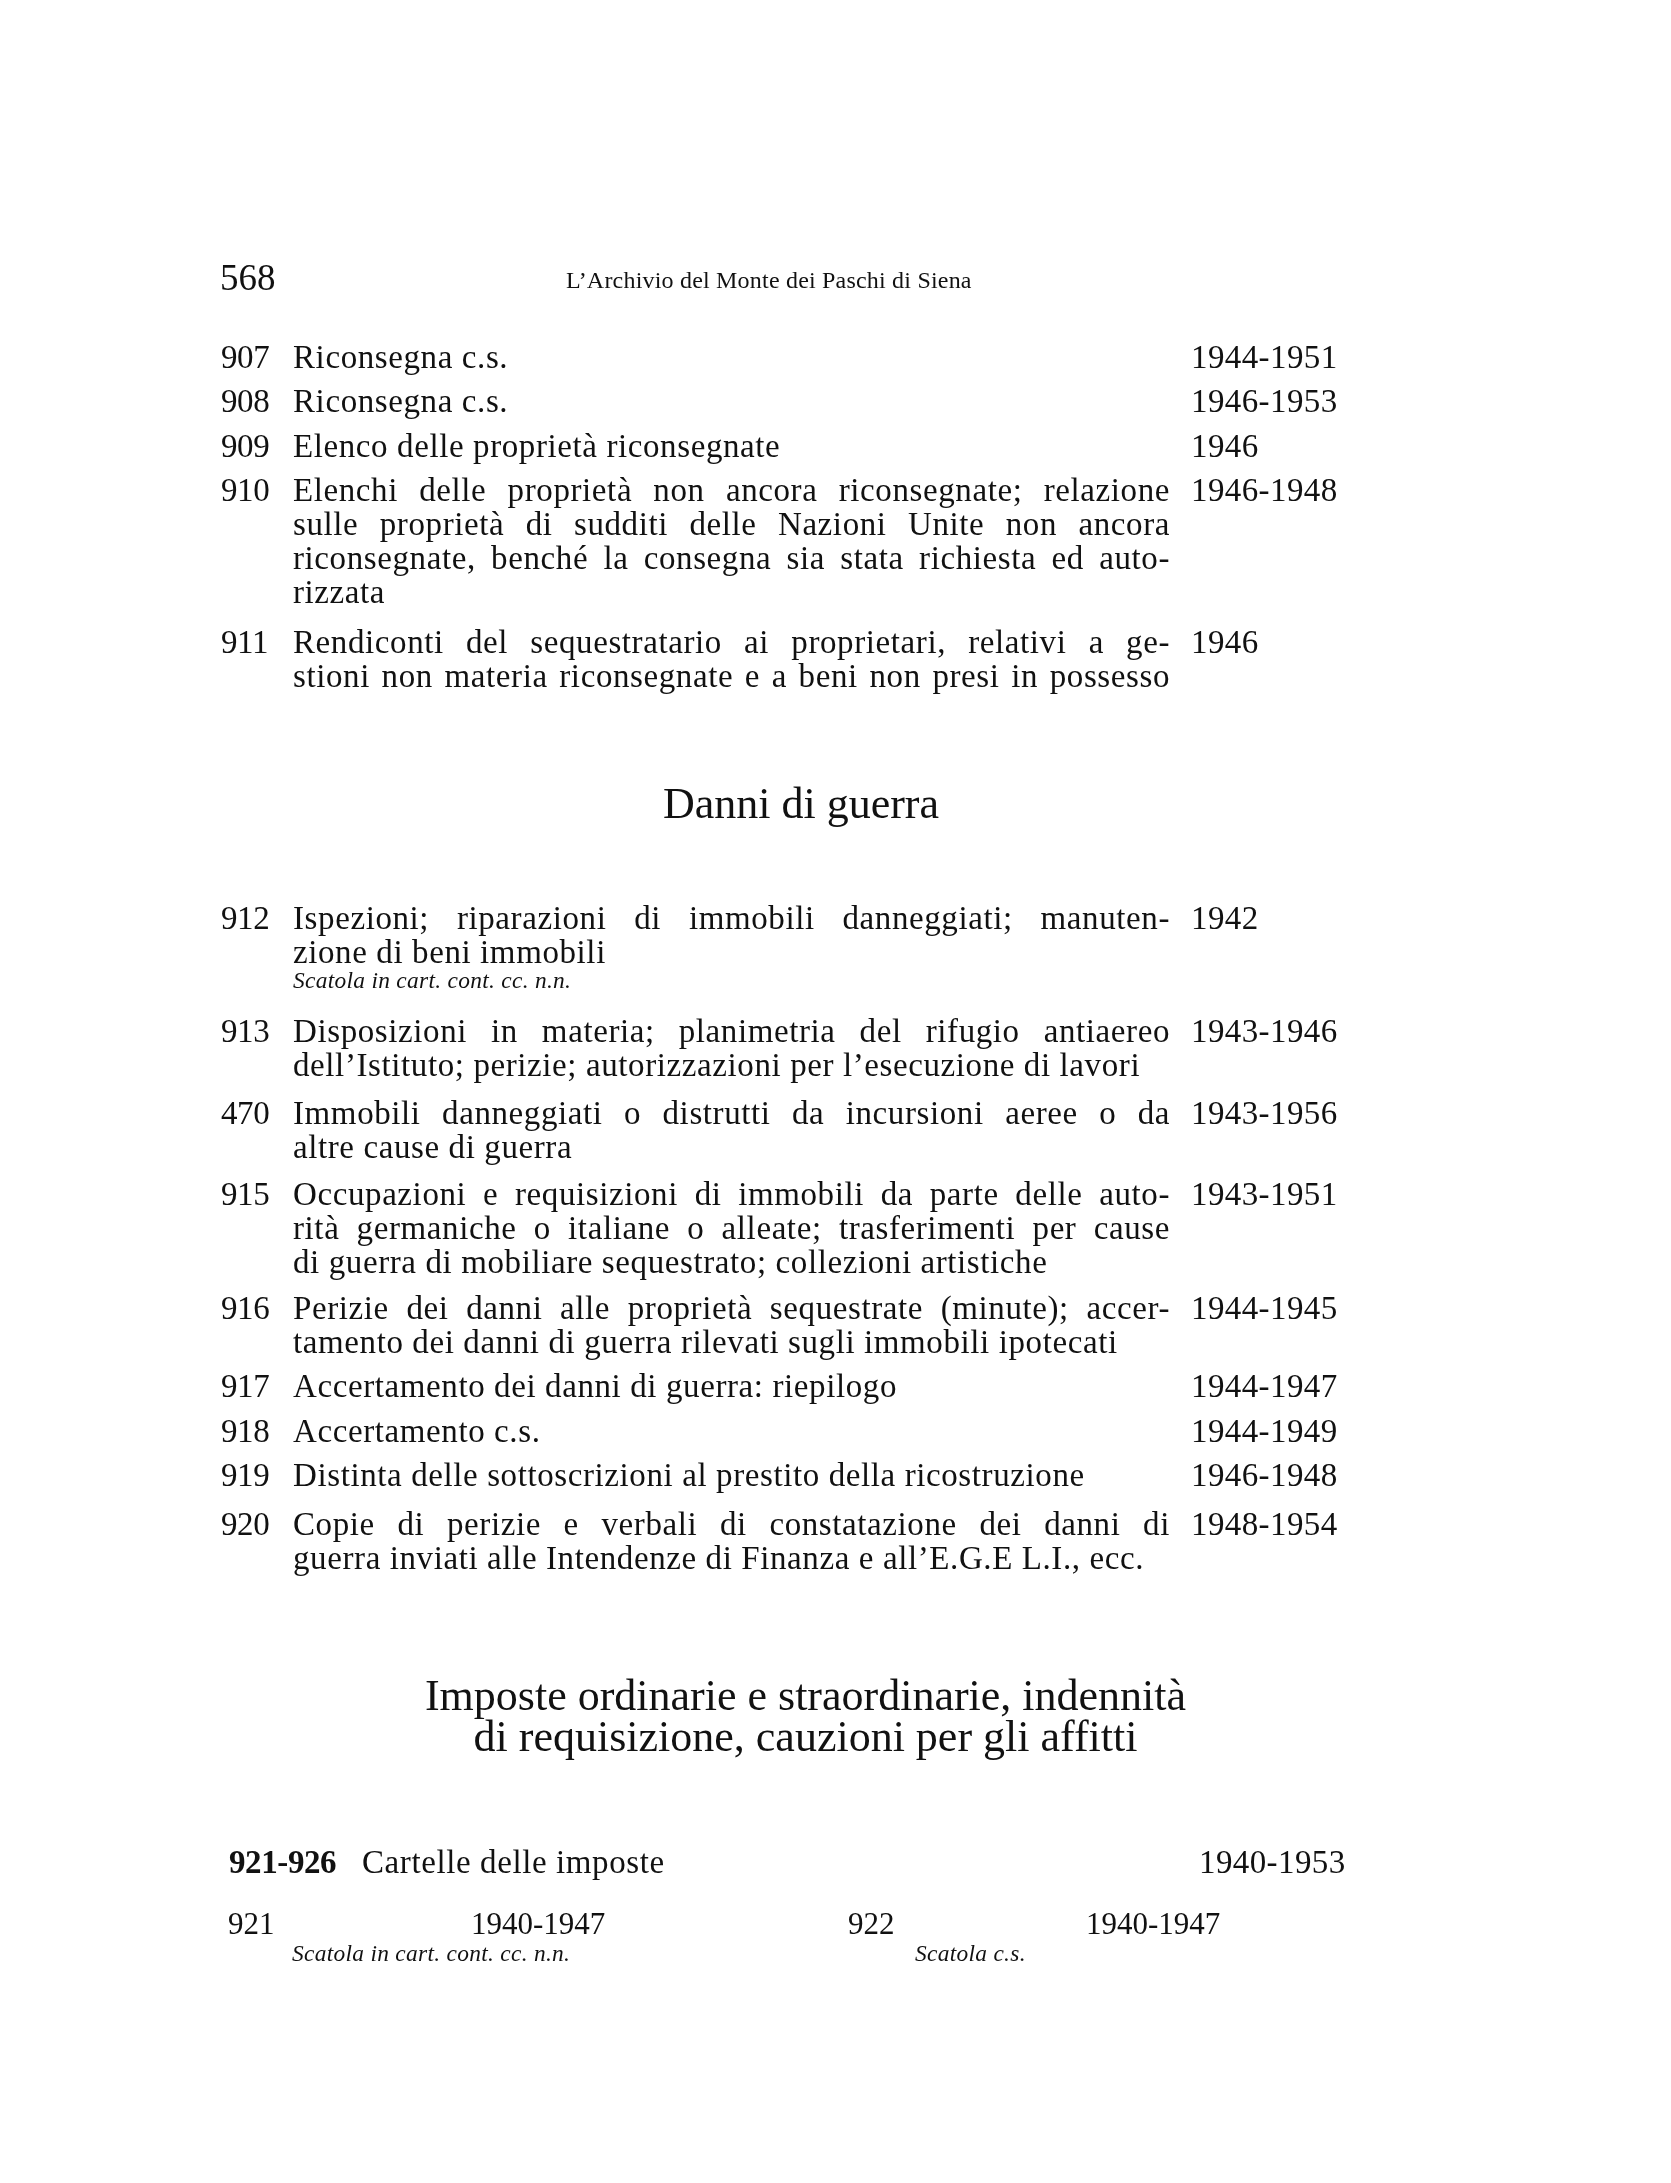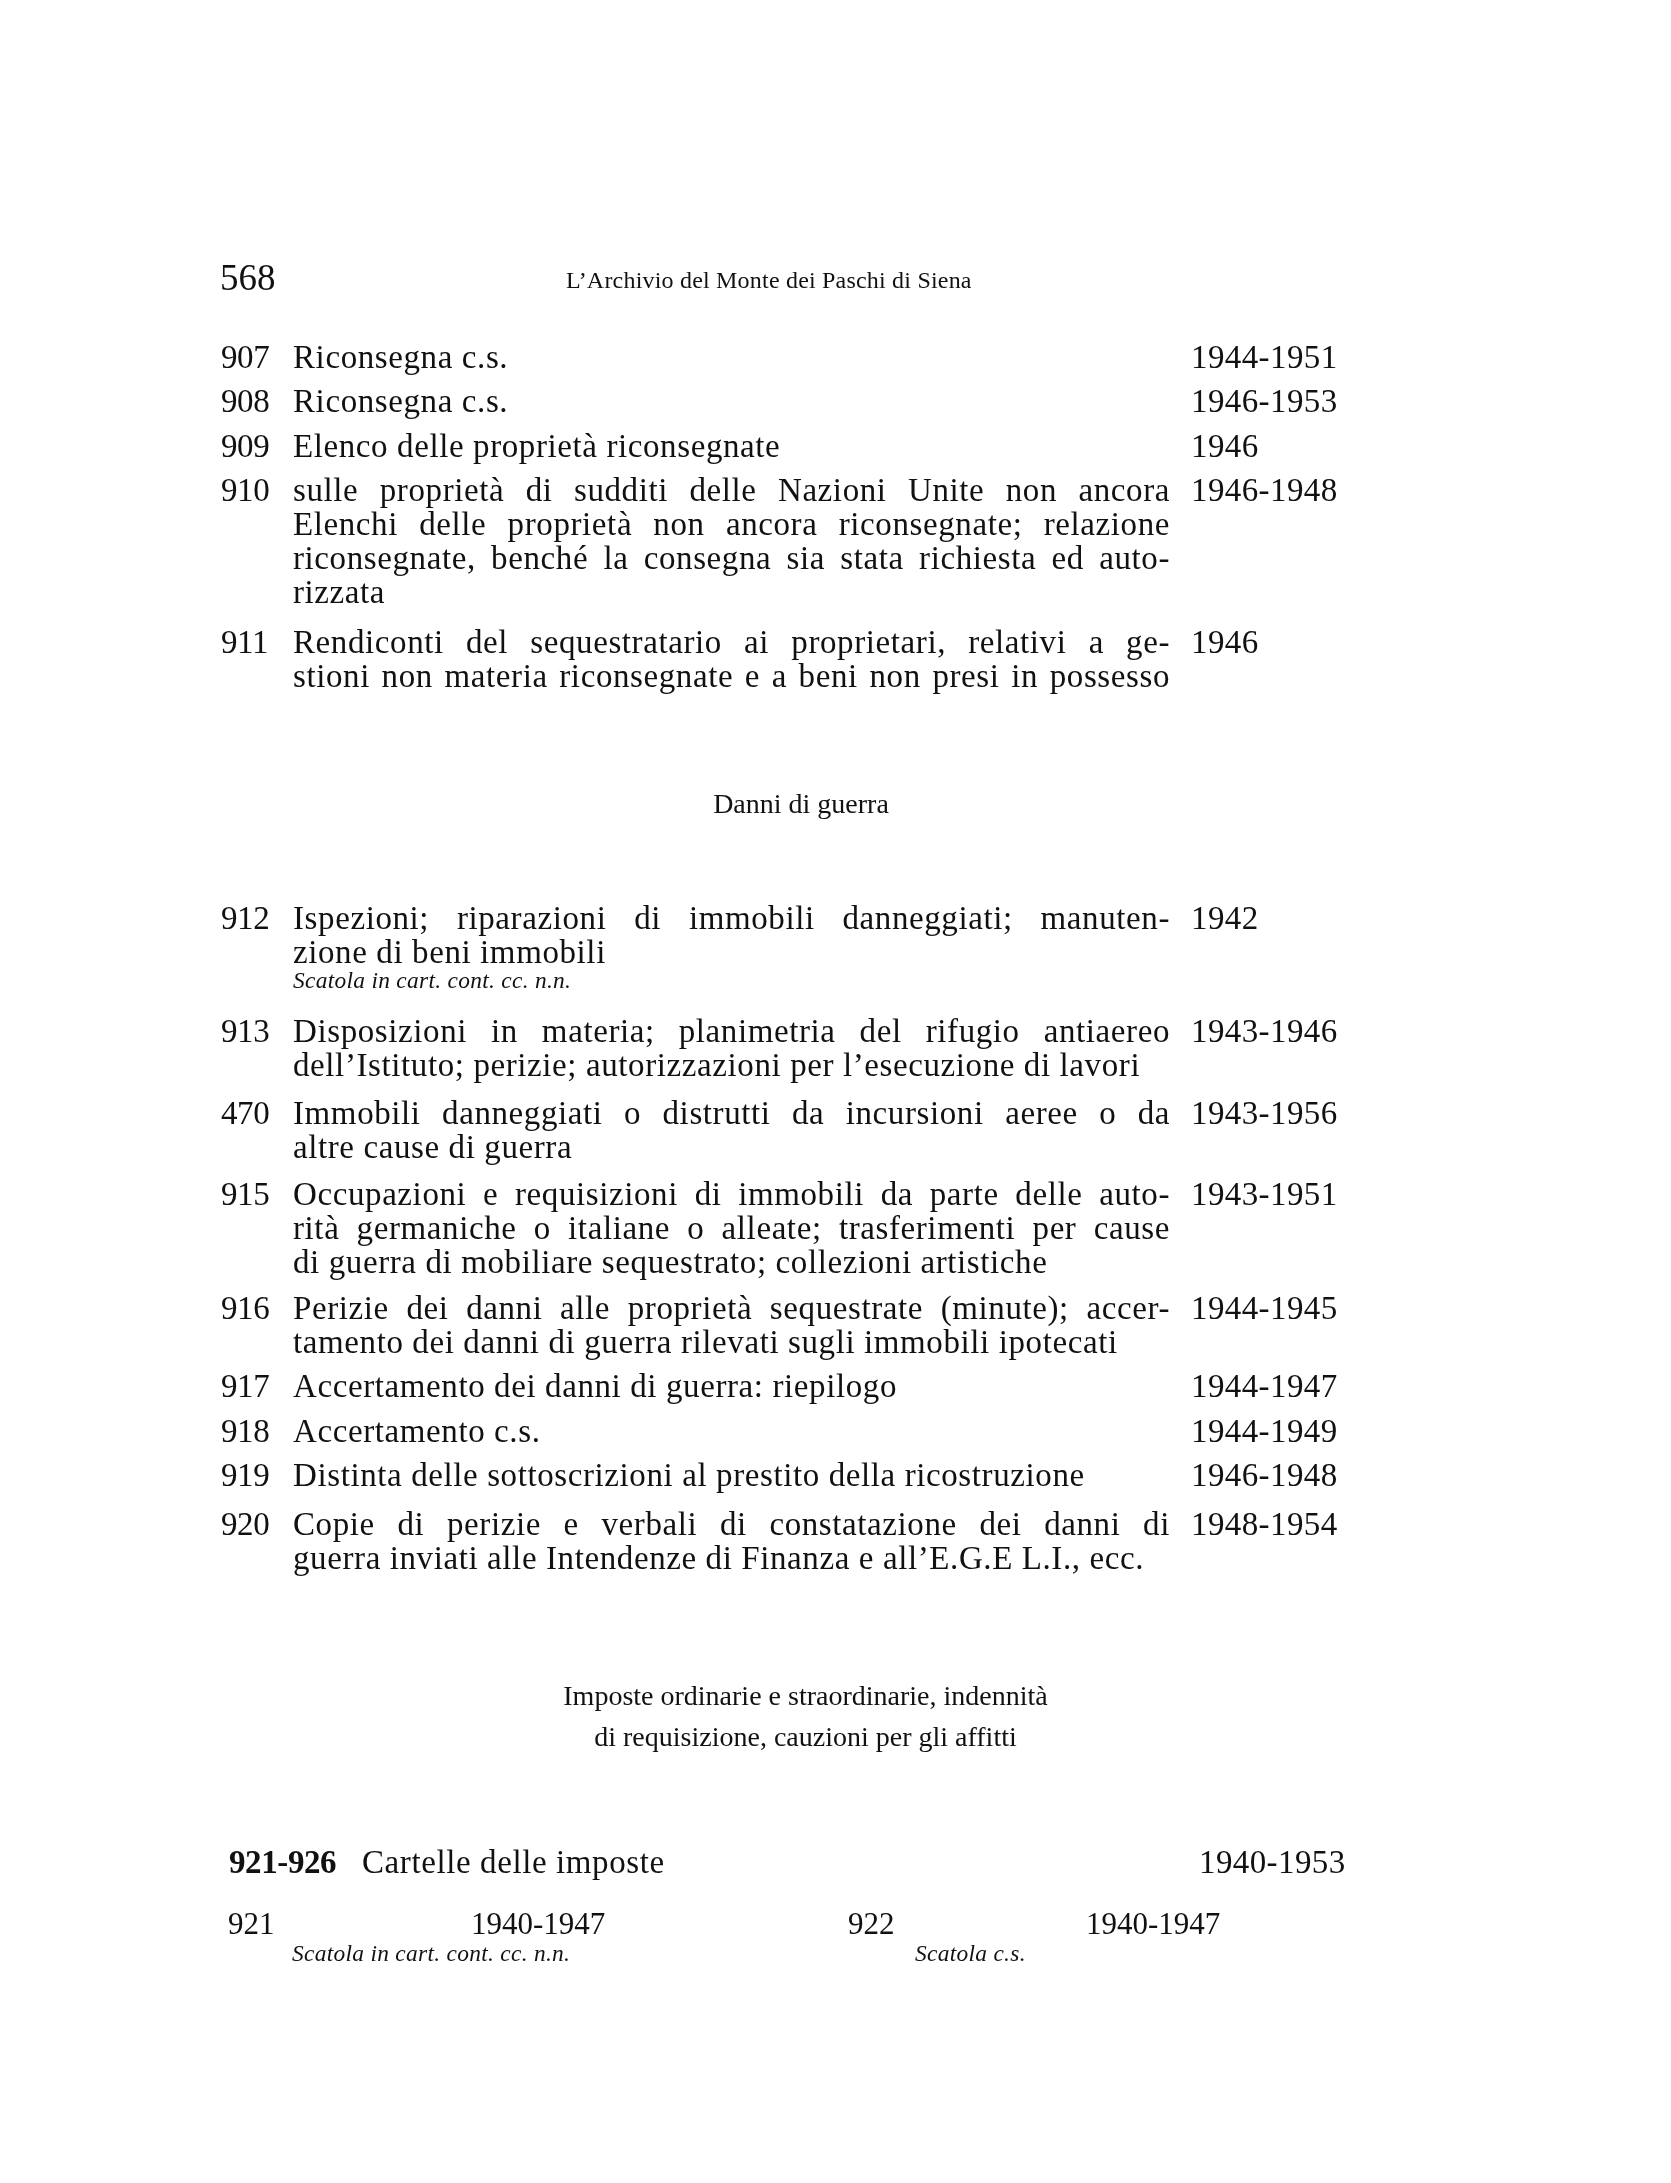--- a/index.html
+++ b/index.html
@@ -12,21 +12,21 @@
   .running-head { left: 566px; top: 265px; font-size: 24px; line-height: 31px; letter-spacing: 0.2px; text-align: right; }
 
   .entry { position: absolute; left: 221px; width: 1123px; font-size: 33px; line-height: 34px; }
   .entry .num { position: absolute; left: 0; top: 0; font-weight: normal; letter-spacing: -0.4px; }
   .entry .desc { position: absolute; left: 72px; top: 0; width: 877px; }
   .entry .desc .ln { display: block; text-align: justify; text-align-last: justify; height: 34px; white-space: nowrap; letter-spacing: 0.6px; }
   .entry .desc .ln.last { text-align-last: left; }
   .entry .desc .note { display: block; font-style: italic; font-size: 23.4px; line-height: 31px; letter-spacing: 0.3px; }
   .entry .date { position: absolute; left: 970px; top: 0; letter-spacing: 0.4px; font-family: Liberation Serif, serif; }
 
-  .section-title { position: absolute; left: 0; width: 1672px; text-align: center; font-size: 28px; line-height: 44px; }
+  .section-title { position: absolute; left: 0; width: 1672px; text-align: center; font-size: 44px; line-height: 44px; }
   .section-title.one { left: 0; width: 1602px; }
   .section-title.two { left: 0; width: 1611px; }
 
   .range-entry { position: absolute; left: 229px; width: 1123px; font-size: 33px; line-height: 34px; }
   .range-entry .num { position: absolute; left: 0; top: 0; font-weight: bold; letter-spacing: -0.4px; }
   .range-entry .desc { position: absolute; left: 133px; top: 0; letter-spacing: 0.6px; }
   .range-entry .date { position: absolute; left: 970px; top: 0; letter-spacing: 0.4px; }
 
   .unit { position: absolute; font-size: 31px; line-height: 34px; }
   .unit .num { position: absolute; left: 0; top: 0; }
@@ -59,22 +59,22 @@
   <span class="num">909</span>
   <div class="desc">
     <span class="ln last">Elenco delle proprietà riconsegnate</span>
   </div>
   <span class="date">1946</span>
 </div>
 
 <div class="entry" style="top:473px">
   <span class="num">910</span>
   <div class="desc">
+    <span class="ln">Elenchi delle proprietà non ancora riconsegnate; relazione</span>
     <span class="ln">sulle proprietà di sudditi delle Nazioni Unite non ancora</span>
-    <span class="ln">Elenchi delle proprietà non ancora riconsegnate; relazione</span>
     <span class="ln">riconsegnate, benché la consegna sia stata richiesta ed auto-</span>
     <span class="ln last">rizzata</span>
   </div>
   <span class="date">1946-1948</span>
 </div>
 
 <div class="entry" style="top:625px">
   <span class="num">911</span>
   <div class="desc">
     <span class="ln">Rendiconti del sequestratario ai proprietari, relativi a ge-</span>

